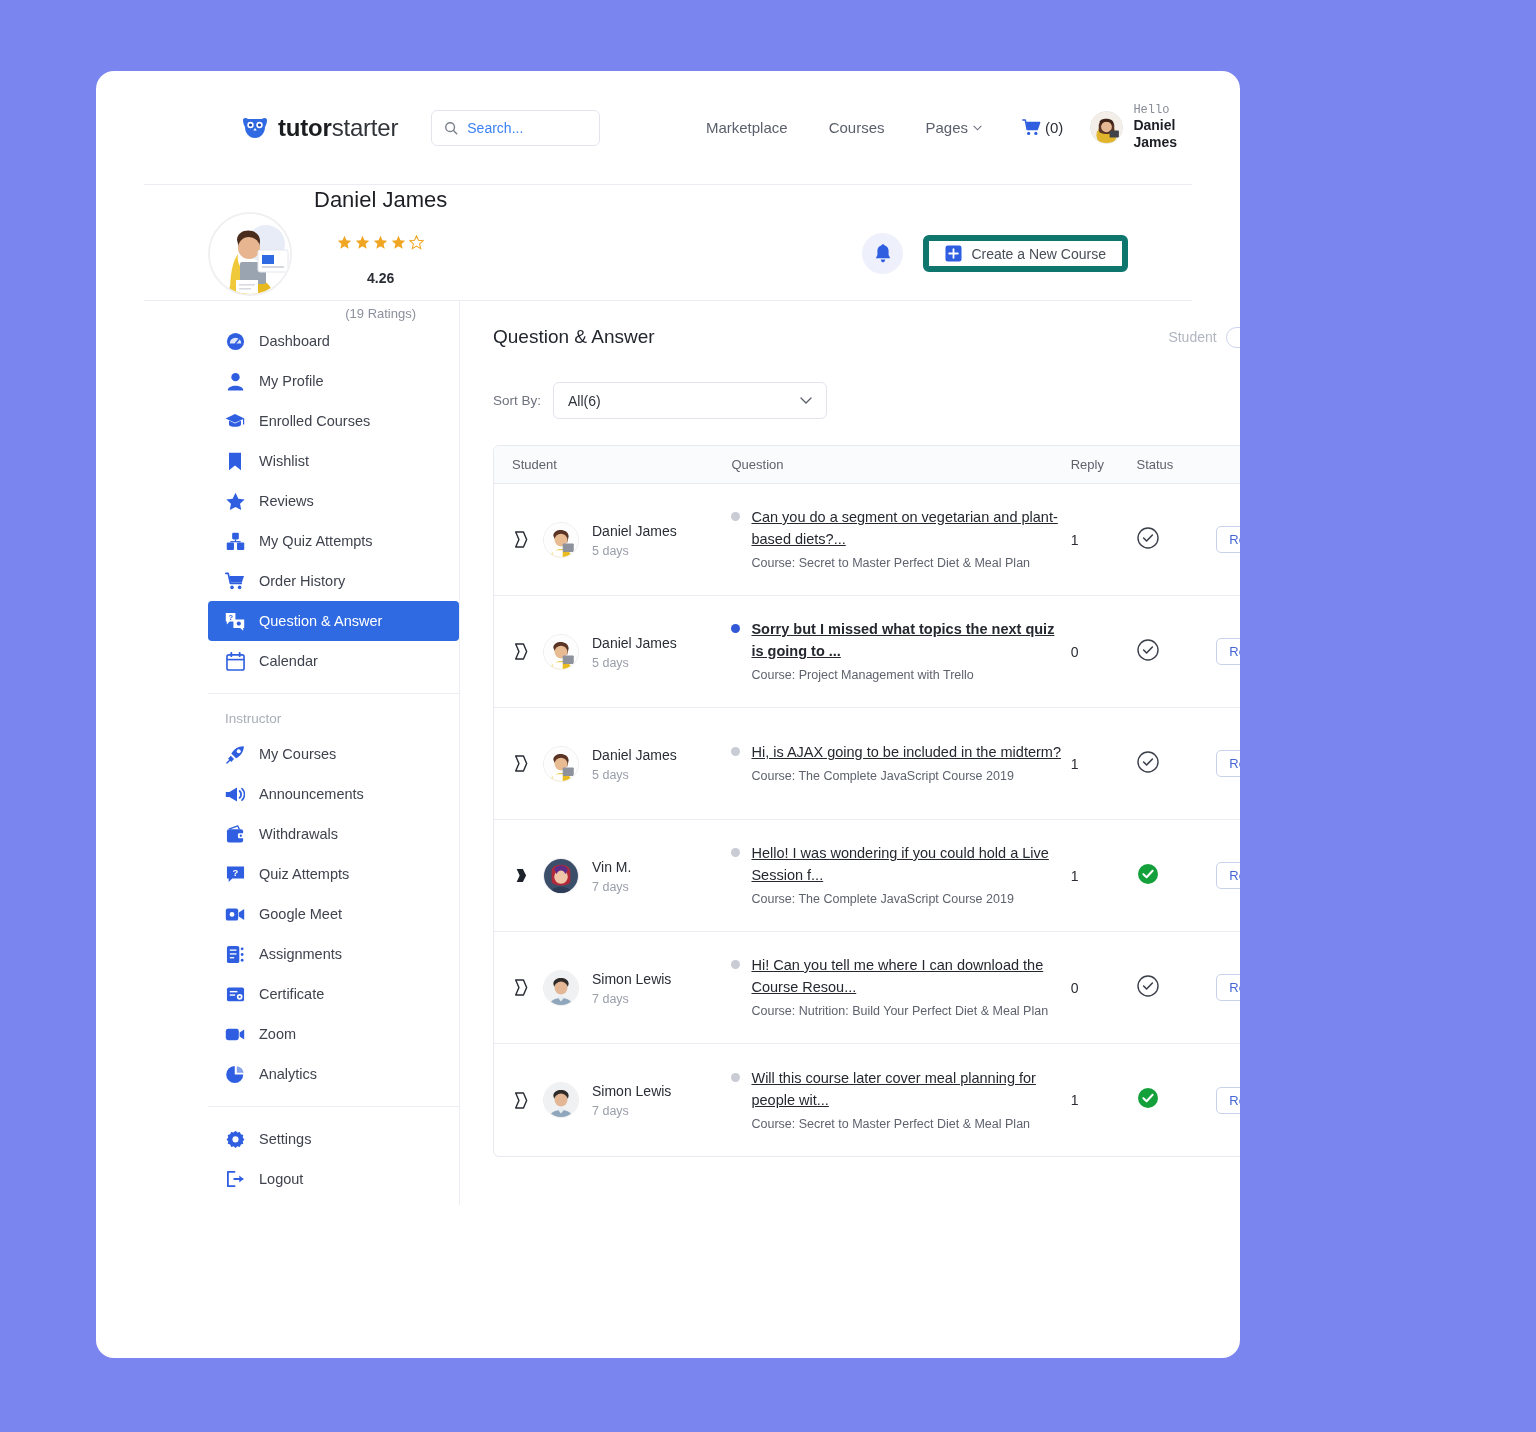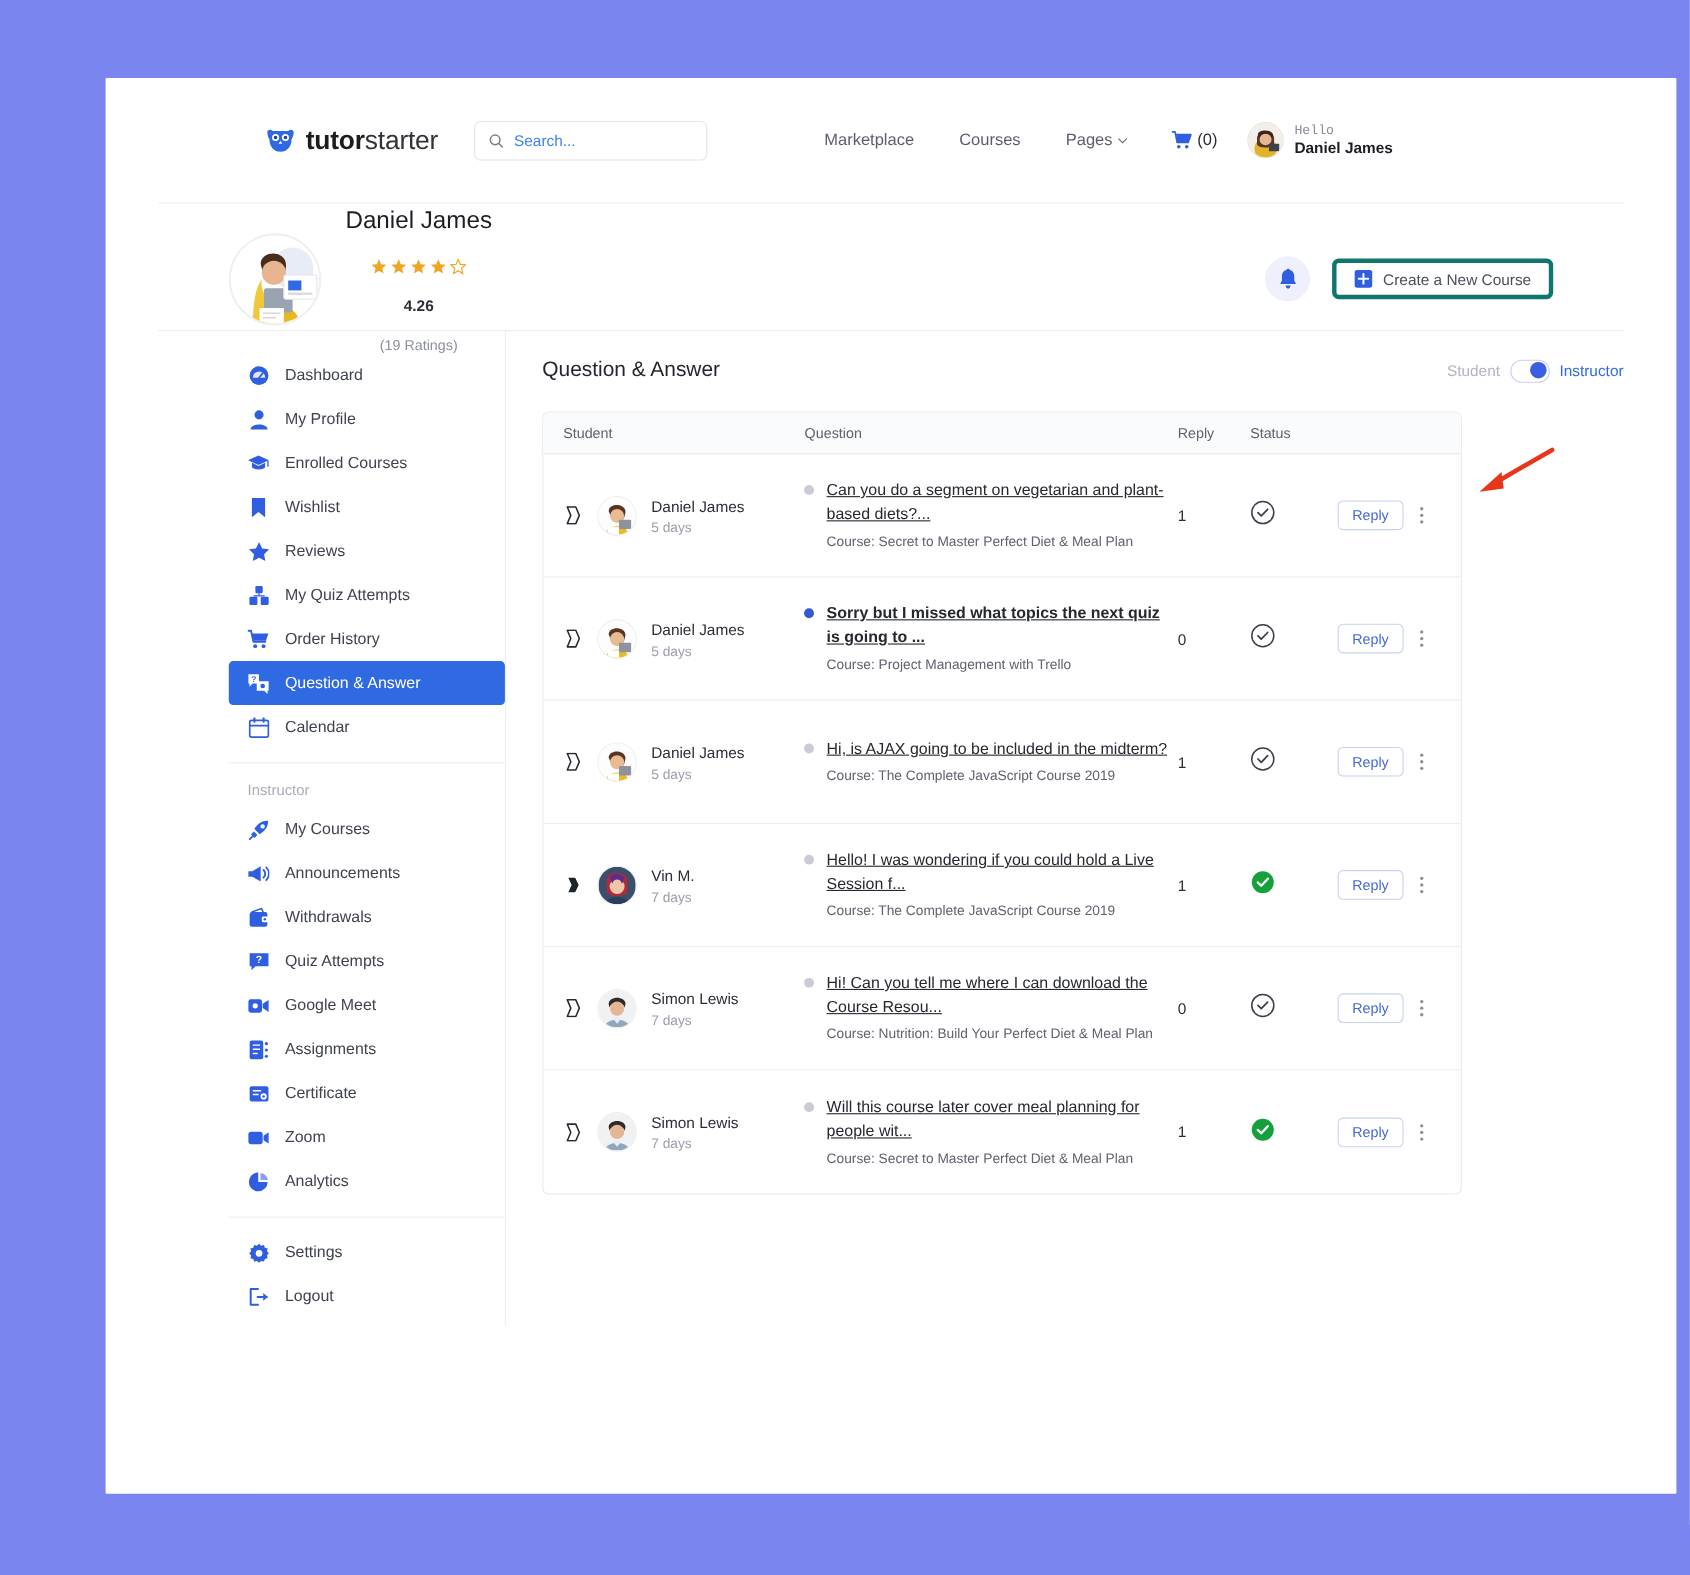--- a/index.html
+++ b/index.html
@@ -8,24 +8,24 @@
     height: 1432px;
     background: #7b85f0;
     font-family: "Liberation Sans", sans-serif;
     -webkit-font-smoothing: antialiased;
   }
 
   .page-card {
     position: absolute;
     left: 96px;
     top: 71px;
-    width: 1428px;
+    width: 1144px;
     height: 1287px;
     background: #ffffff;
-    border-radius: 1px;
+    border-radius: 18px;
     overflow: hidden;
   }
 
   
   .topnav {
     position: relative;
     height: 114px;
     margin: 0 48px;
     border-bottom: 1px solid #ebedf2;
     display: flex;
@@ -123,21 +123,21 @@
     margin-right: 64px;
   }
   .bell-btn {
     width: 41px; height: 41px; border-radius: 50%;
     background: #eef0fb;
     display: flex; align-items: center; justify-content: center;
     cursor: pointer;
   }
   .create-btn {
     height: 37px;
-    border: 4px solid #0f766e;
+    border: 6px solid #0f766e;
     border-radius: 6px;
     display: flex; align-items: center; gap: 9px;
     padding: 0 16px;
     font-size: 14px; color: #4a4e59;
     background: #fff;
     cursor: pointer;
   }
 
   
   .body-wrap {
@@ -664,20 +664,29 @@
         <div class="main-title">Question &amp; Answer</div>
         <div class="role-toggle">
           <span class="role-off">Student</span>
           <div class="toggle-track">
             <div class="toggle-knob"></div>
           </div>
           <span class="role-on">Instructor</span>
         </div>
       </div>
 
+      <div class="sortbar">
+        <span class="sort-label">Sort By:</span>
+        <div class="select">
+          <span>All(6)</span>
+          <svg class="chev" width="12" height="7" viewBox="0 0 12 7">
+            <path d="M1 1 L6 6 L11 1" fill="none" stroke="#5b5f6b" stroke-width="1.3" stroke-linecap="round"></path>
+          </svg>
+        </div>
+      </div>
 
       <div class="table">
 
         <div class="thead">
           <div class="col-student">Student</div>
           <div class="col-question">Question</div>
           <div class="col-reply">Reply</div>
           <div class="col-status">Status</div>
           <div class="col-actions"></div>
         </div>

